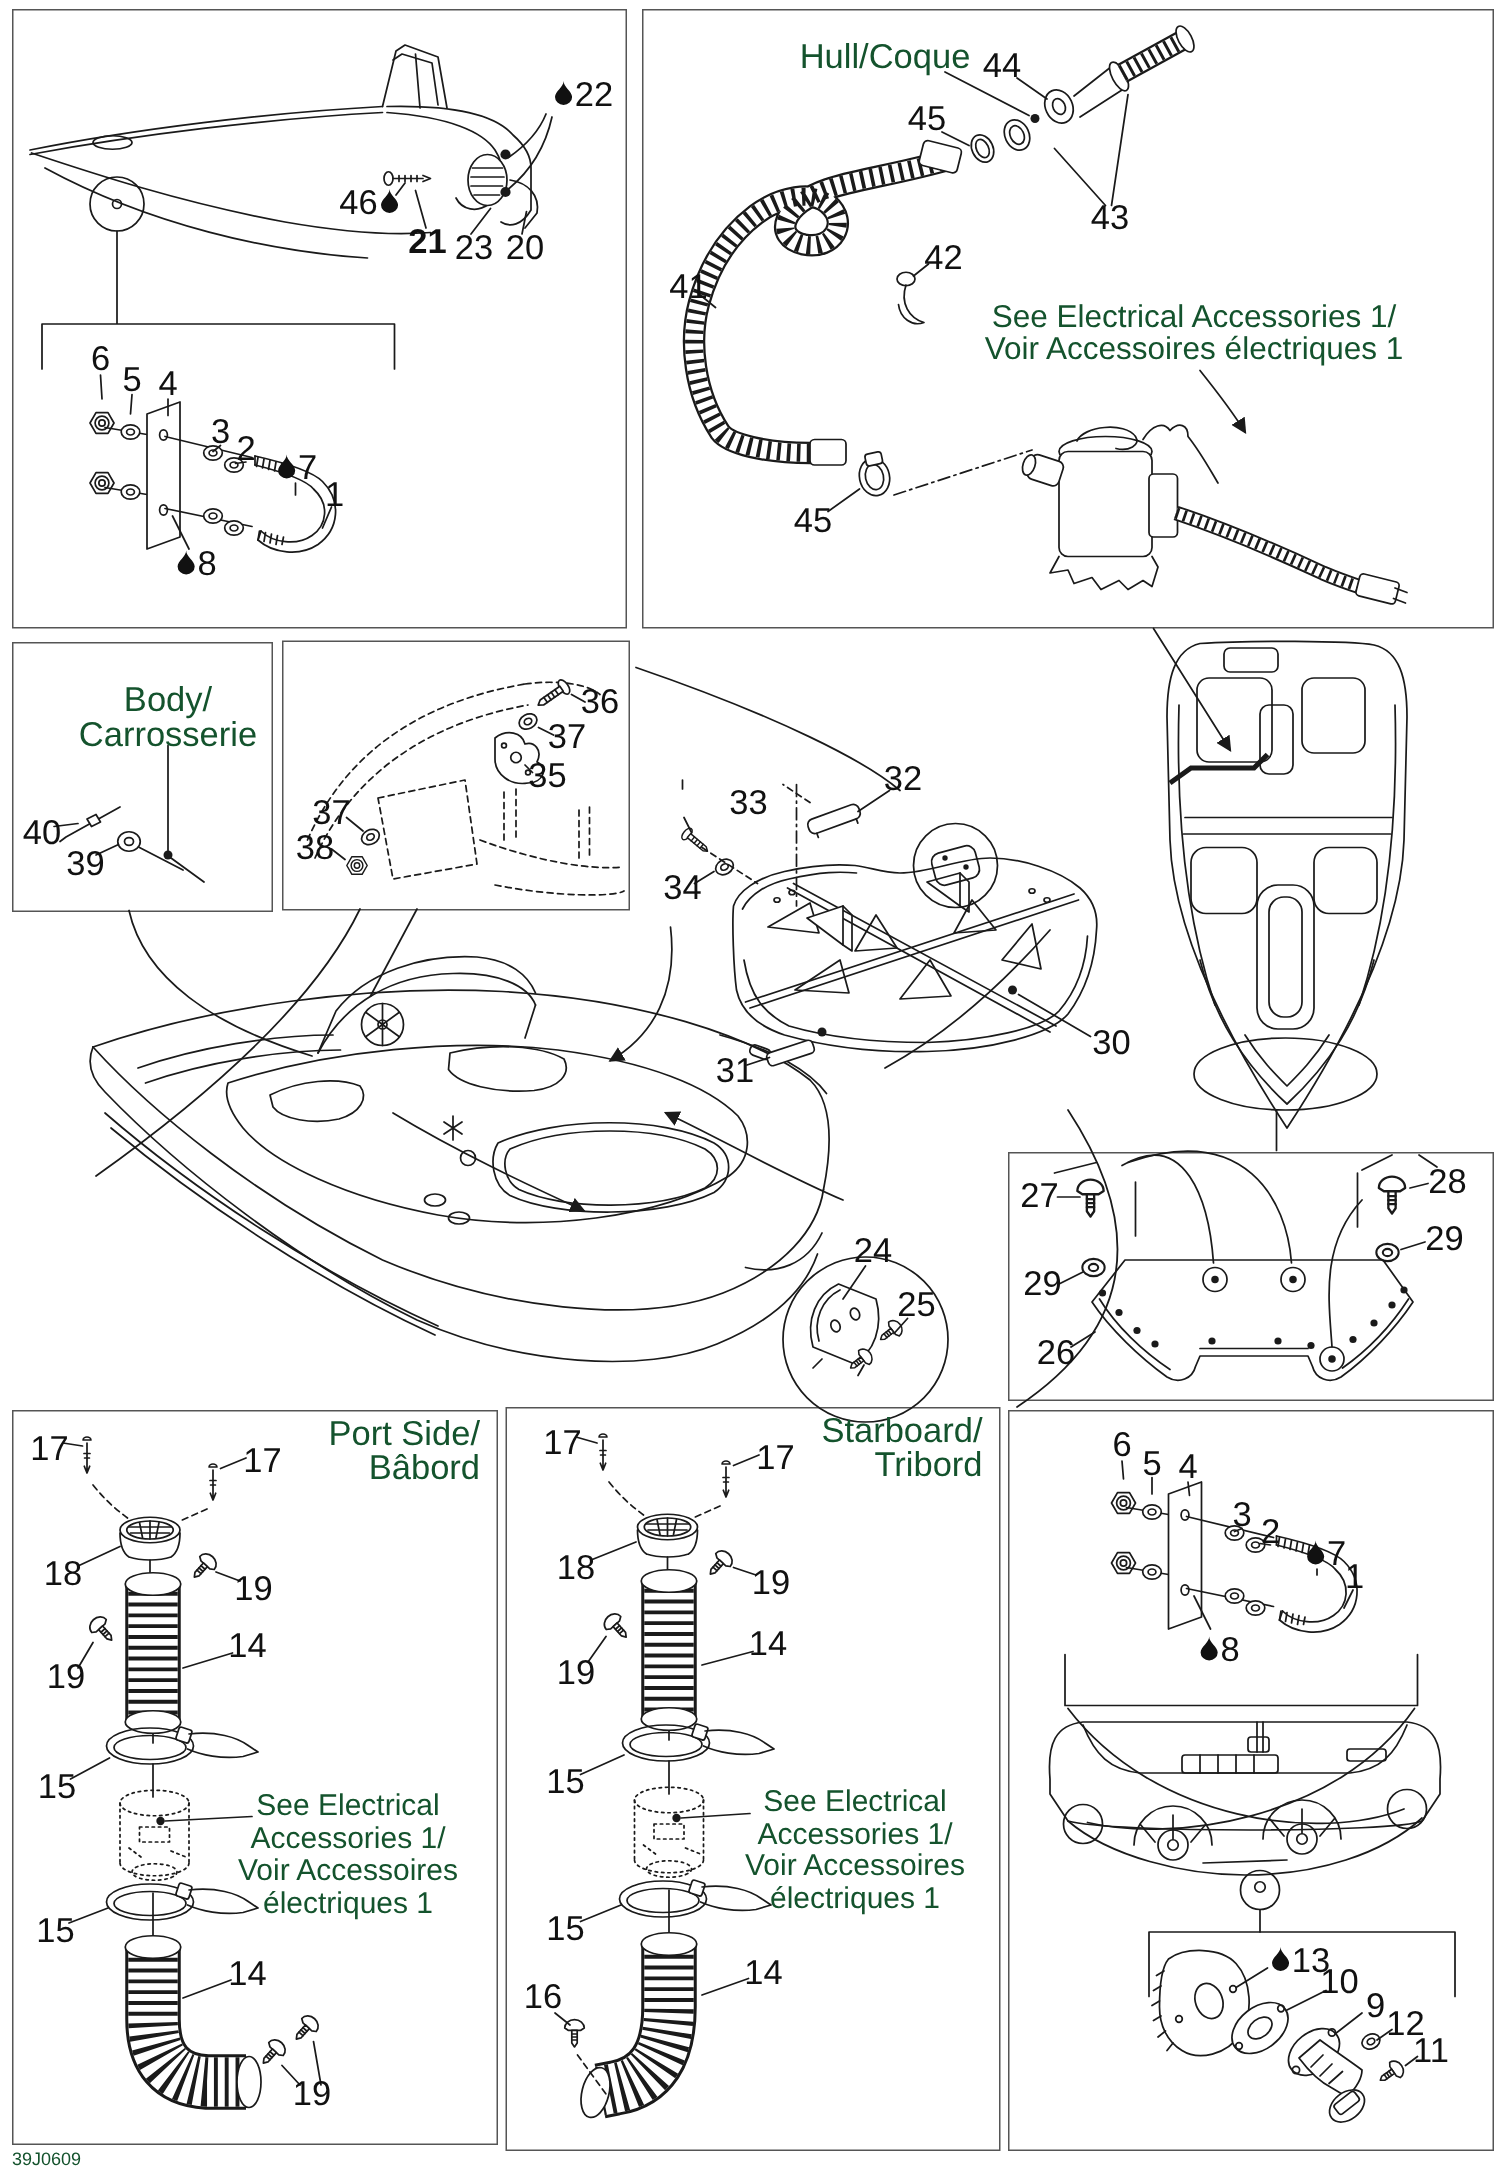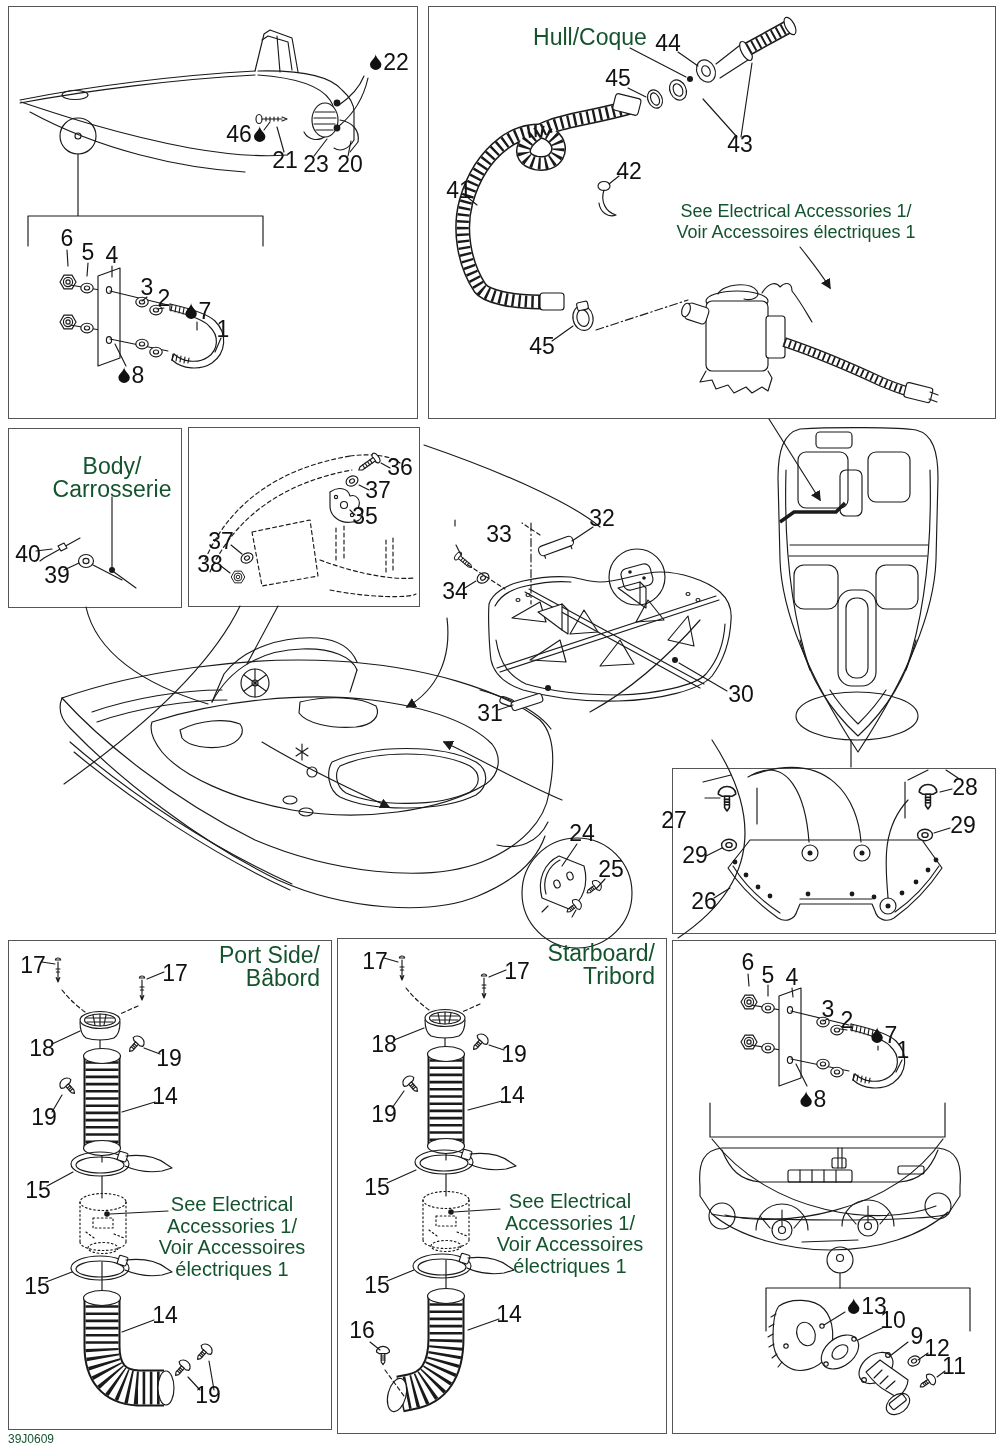--- a/index.html
+++ b/index.html
@@ -4,21 +4,21 @@
 <style>
   html,body{margin:0;padding:0;background:#fff}
   #page{position:relative;width:1000px;height:1451px;background:#fff;
         font-family:"Liberation Sans",sans-serif;color:#111;overflow:hidden}
   .box{position:absolute;border:1.3px solid #555;z-index:1}
   #art{position:absolute;left:0;top:0;z-index:2;pointer-events:none}
   .txt{position:absolute;z-index:3;color:#14532d;white-space:nowrap}
   .t-center{text-align:center}
   .t-right{text-align:right}
   .title{font-size:23px;line-height:23px}
-  .note-sm{font-size:18px;line-height:21px;white-space:normal}
+  .note-sm{font-size:21px;line-height:21px;white-space:normal}
   .note-md{font-size:20px;line-height:21.5px;white-space:normal}
   .hull-label{font-size:23px}
   .code{font-size:12px}
   #callouts{position:absolute;left:0;top:0;width:100%;height:100%;z-index:4;pointer-events:none}
   .callout{position:absolute;transform:translate(-50%,-54%);display:flex;align-items:center;gap:1px;
            font-size:23px;color:#111;white-space:nowrap}
   .drop svg{display:block;margin-top:-3px}
   
   .ln{fill:none;stroke:#1a1a1a;stroke-width:1.15;stroke-linecap:round;stroke-linejoin:round}
   .fw{fill:#fff;stroke:#1a1a1a;stroke-width:1.15;stroke-linejoin:round}
@@ -506,21 +506,21 @@
         <span>22</span>
       </span>
       <span class="callout" style="left: 246px; top: 136px;">
         <span>46</span>
         <span class="drop">
           <svg width="13" height="17" viewBox="0 0 13 17">
             <path d="M6.5 0.5 C6.5 4.5 0.8 7.5 0.8 11.2 A5.7 5.3 0 0 0 12.2 11.2 C12.2 7.5 6.5 4.5 6.5 0.5 Z" fill="#111"></path>
           </svg>
         </span>
       </span>
-      <span class="callout" style="left: 285px; top: 162px;">
+      <span class="callout" style="left: 285px; top: 162px; font-weight: bold;">
         <span>21</span>
       </span>
       <span class="callout" style="left: 316px; top: 166px;">
         <span>23</span>
       </span>
       <span class="callout" style="left: 350px; top: 166px;">
         <span>20</span>
       </span>
       <span class="callout" style="left: 67px; top: 240px;">
         <span>6</span>
@@ -609,21 +609,21 @@
       </span>
       <span class="callout" style="left: 741px; top: 696px;">
         <span>30</span>
       </span>
       <span class="callout" style="left: 582px; top: 835px;">
         <span>24</span>
       </span>
       <span class="callout" style="left: 611px; top: 871px;">
         <span>25</span>
       </span>
-      <span class="callout" style="left: 674px; top: 798px; margin-top: 24px;">
+      <span class="callout" style="left: 693px; top: 798px;">
         <span>27</span>
       </span>
       <span class="callout" style="left: 695px; top: 857px;">
         <span>29</span>
       </span>
       <span class="callout" style="left: 965px; top: 789px;">
         <span>28</span>
       </span>
       <span class="callout" style="left: 963px; top: 827px;">
         <span>29</span>

